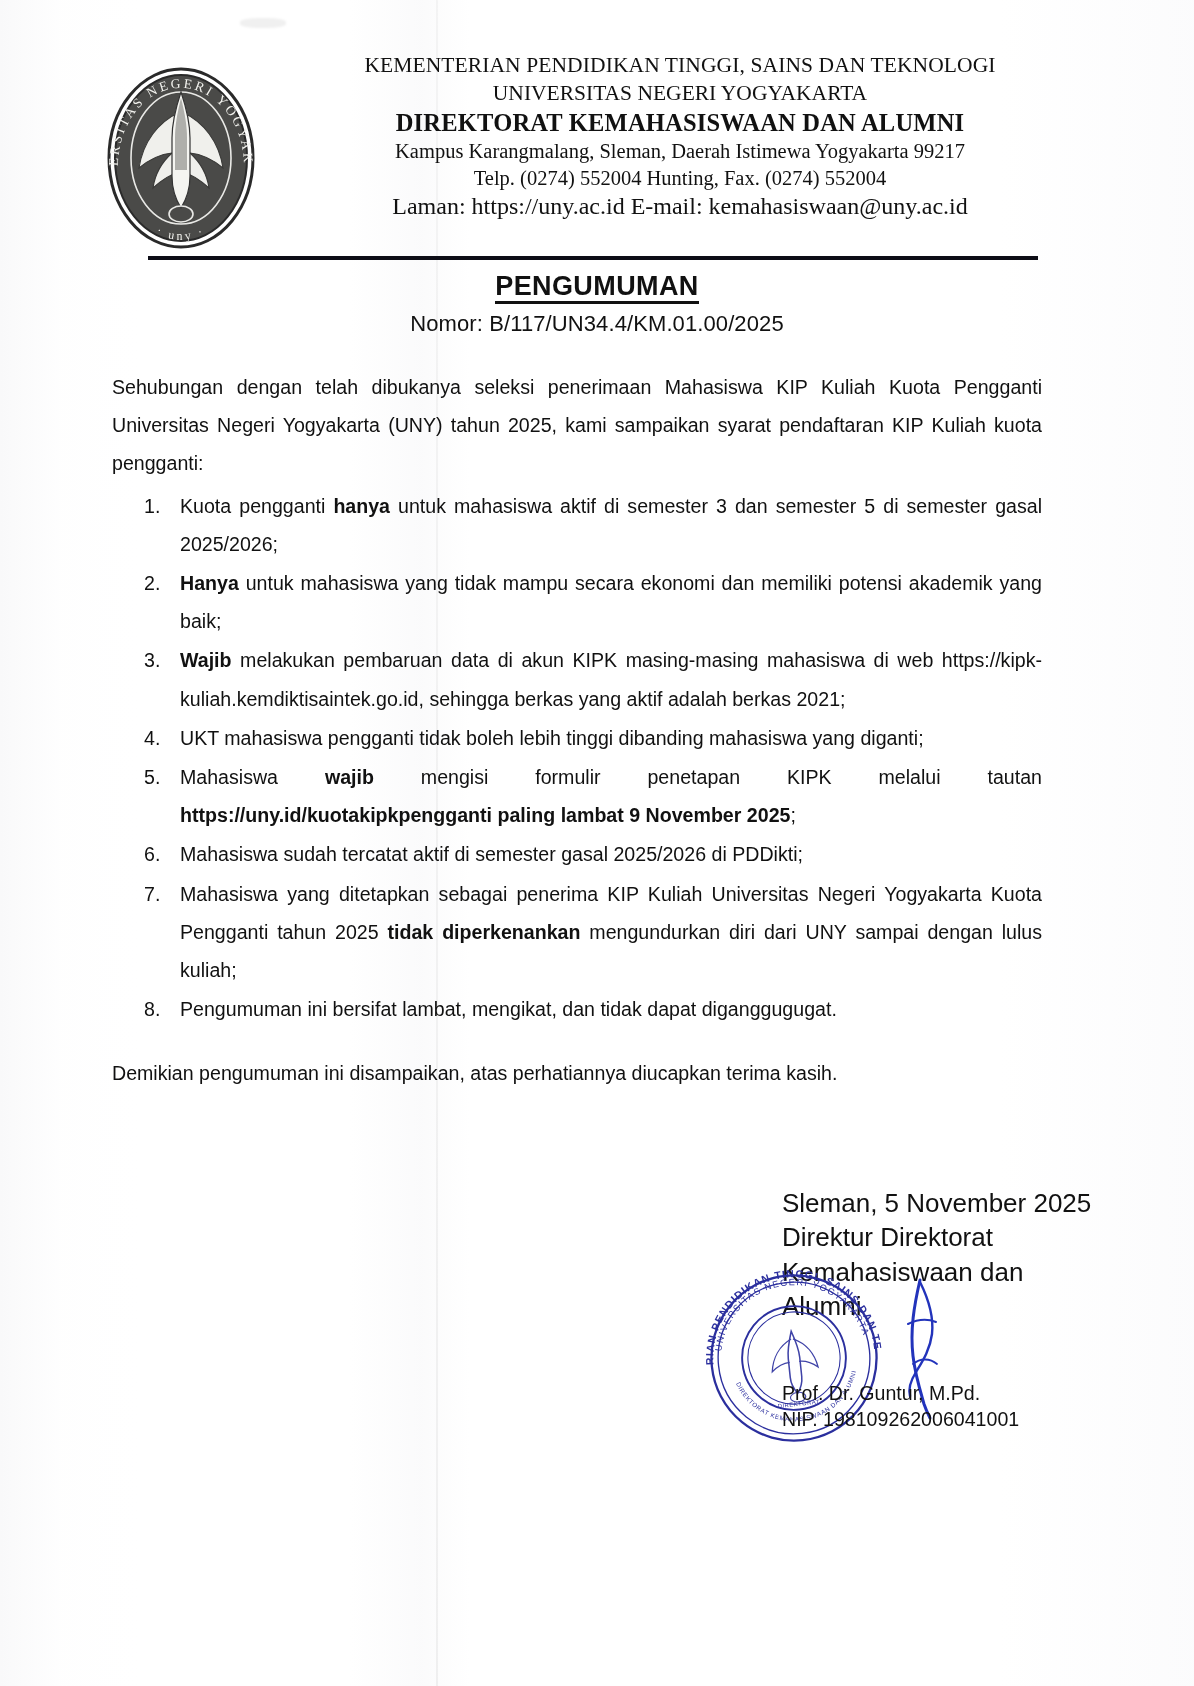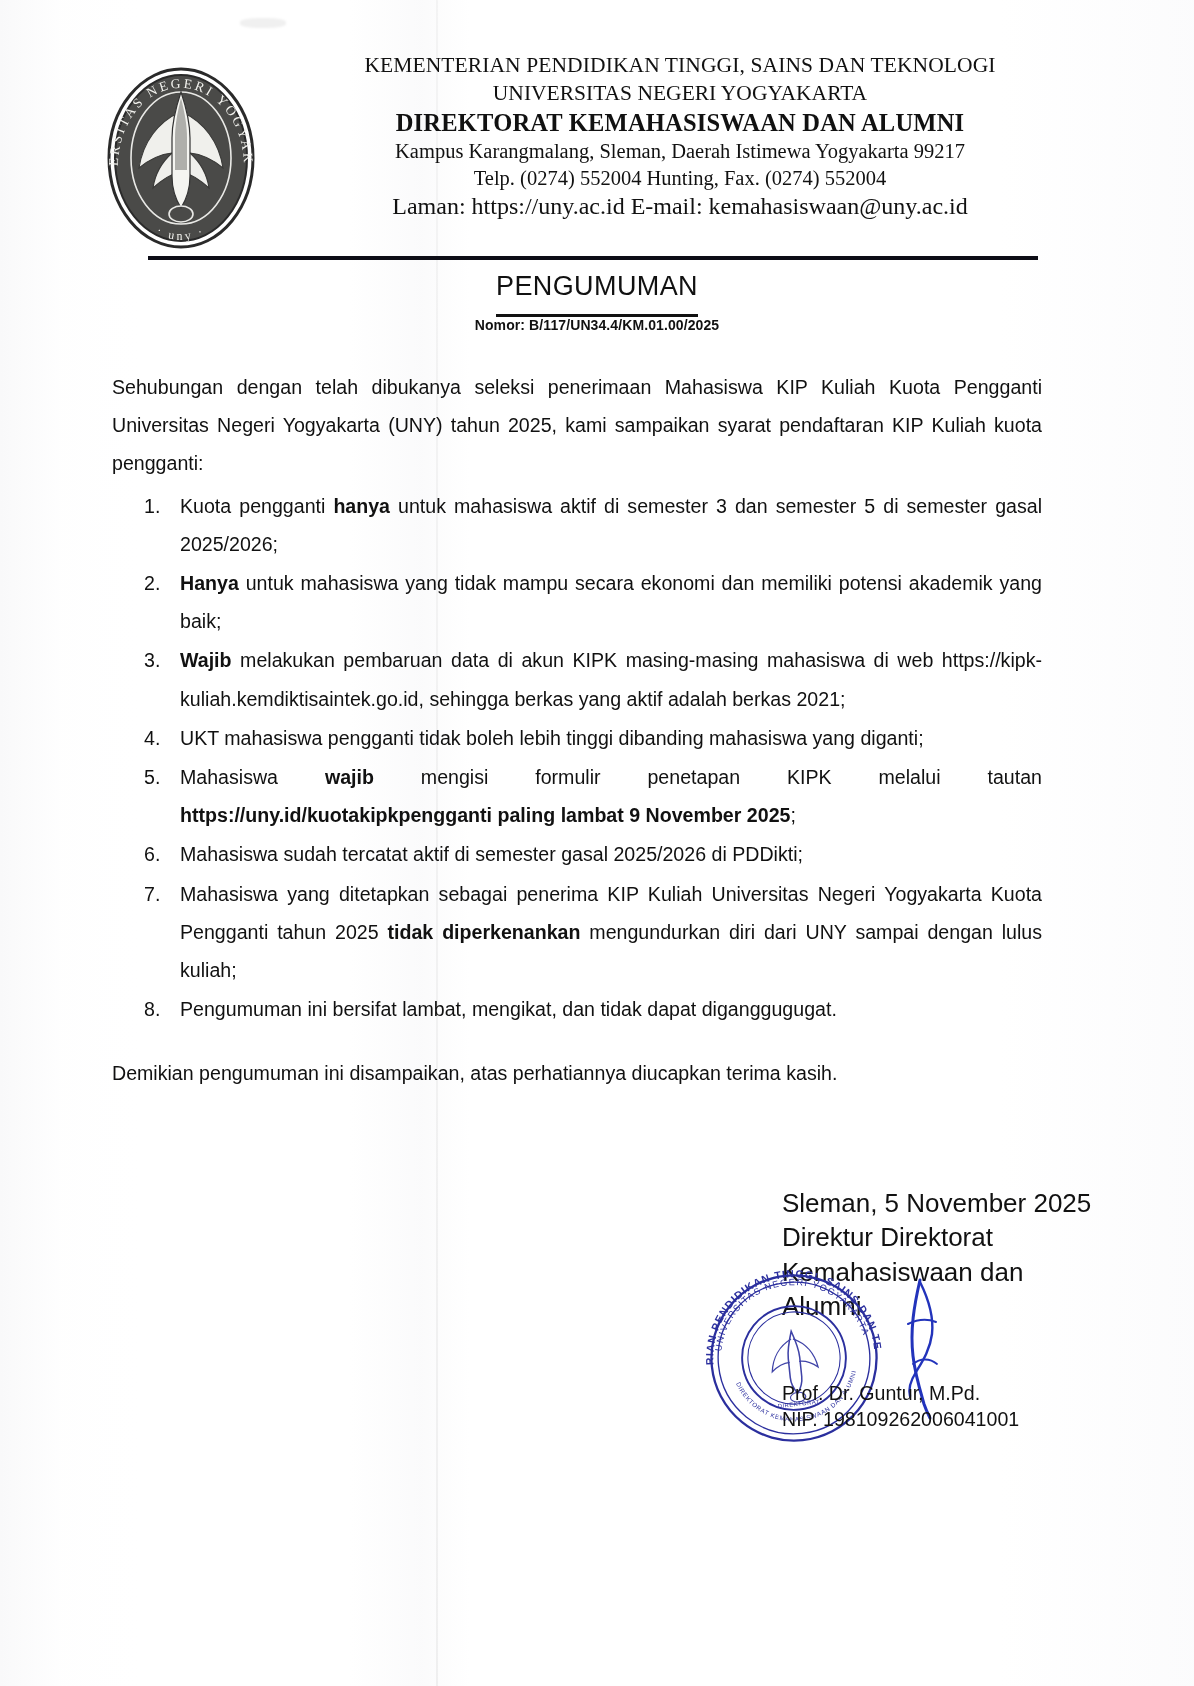--- a/index.html
+++ b/index.html
@@ -54,30 +54,30 @@
 
   .rule {
     position: absolute; left: 148px; top: 256px;
     width: 890px; height: 4px; background: #0d0d16;
   }
 
   
   .title-block { position: absolute; left: 0; top: 272px; width: 1194px; text-align: center; }
   .doc-title {
     display: inline-block;
-    font-size: 27px; font-weight: normal;
+    font-size: 27px; font-weight: bold;
     letter-spacing: .4px;
     border-bottom: 3px solid #111;
-    padding-bottom: 14px;
+    padding-bottom: 1px;
     line-height: 1.05;
   }
   .doc-number {
-    font-size: 14px;
+    margin-top: 7px;
+    font-size: 22px;
     letter-spacing: .1px;
-    font-weight: bold;
   }
 
   
   .body-wrap {
     position: absolute;
     left: 112px; top: 368px; width: 930px;
     font-size: 19.6px;
     line-height: 1.95;
   }
   .intro {

